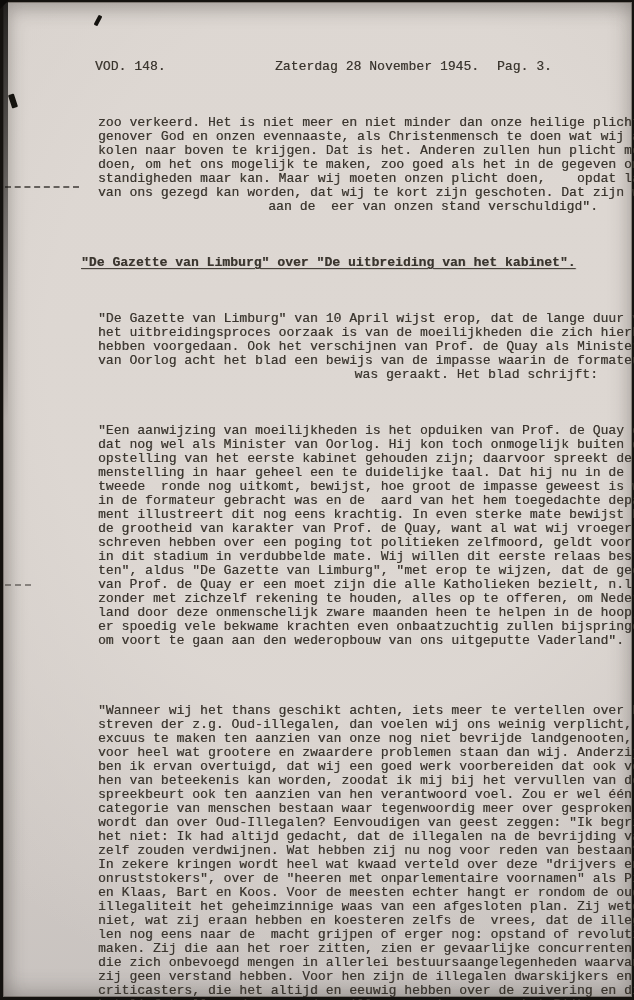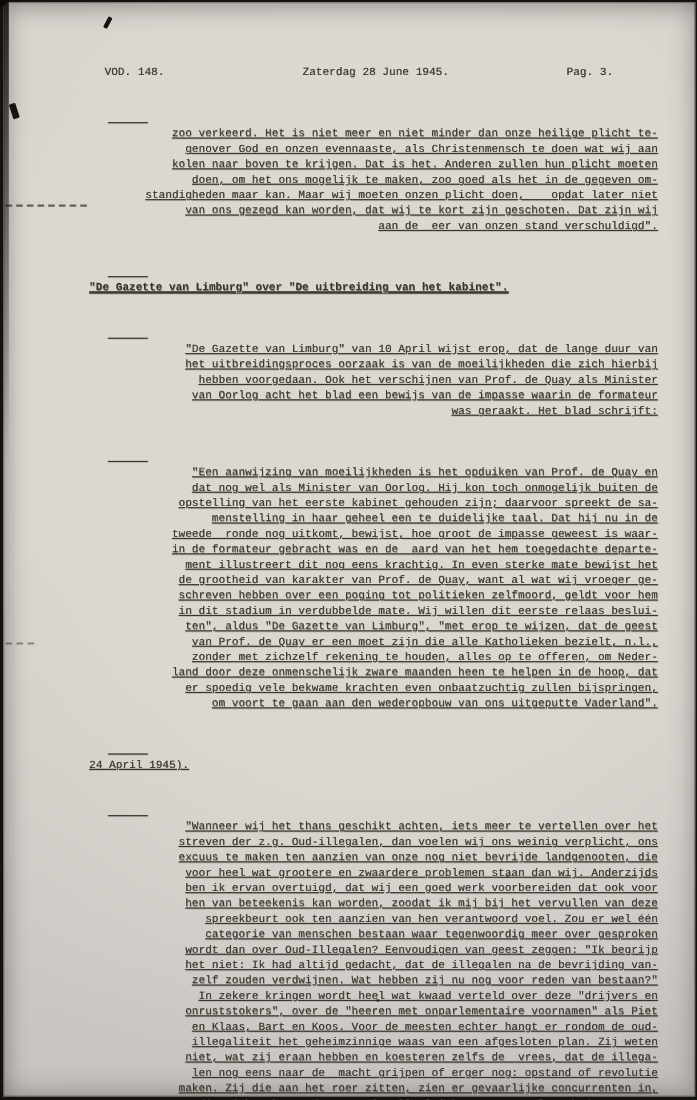--- a/index.html
+++ b/index.html
@@ -19,27 +19,27 @@
     left: 3px; top: 2px; right: 2px; bottom: 3px;
     background:
       radial-gradient(ellipse 120% 90% at 55% 35%, rgba(222,216,211,0.9) 40%, rgba(222,216,211,0) 75%),
       linear-gradient(168deg, #d6d0cb 0%, #d3cdc8 45%, #cdc7c3 78%, #c4bfbc 100%);
     box-shadow:
       inset 0 0 0 1px rgba(70,64,58,0.45),
       inset 6px 8px 18px rgba(52,47,42,0.28),
       inset -5px -8px 20px rgba(52,47,42,0.22);
   }
   .ink { color: #3a352e; text-shadow: 0.4px 0.3px 0.6px rgba(58,53,46,0.55); }
-  .line-metrics { font-size: 10px; line-height: 14px; letter-spacing: 0.05px; text-decoration: underline; }
+  .line-metrics { font-size: 13px; line-height: 14px; letter-spacing: 0.05px; }
 
   .header-row { position: absolute; top: 58px; left: 0; right: 0; height: 14px; }
   .header-row span { position: absolute; white-space: pre; }
   .hdr-pub  { left: 92px; }
   .hdr-date { left: 272px; }
-  .hdr-page { left: 512px; }
+  .hdr-page { left: 494px; }
 
   .textcol {
     position: absolute; left: 95px; top: 86px; width: 500px;
     white-space: pre;
   }
   .block { margin: 0; white-space: pre; text-align: right; }
   .heading { margin: 0 0 0 -17px; white-space: pre; }
   .underlined {
     text-decoration: underline;
     text-decoration-thickness: 1px;
@@ -72,21 +72,21 @@
   }
 </style>
 </head>
 <body>
 
 <div class="scan">
   <div class="paper">
 
     <div class="header-row ink line-metrics">
       <span class="hdr-pub">VOD. 148.</span>
-      <span class="hdr-date">Zaterdag 28 June 1945.</span>
+      <span class="hdr-date">Zaterdag 28 November 1945.</span>
       <span class="hdr-page">Pag. 3.</span>
     </div>
 
     <div class="textcol ink line-metrics">
       <p class="block">zoo verkeerd. Het is niet meer en niet minder dan onze heilige plicht te-
 genover God en onzen evennaaste, als Christenmensch te doen wat wij aan
 kolen naar boven te krijgen. Dat is het. Anderen zullen hun plicht moeten
 doen, om het ons mogelijk te maken, zoo goed als het in de gegeven om-
 standigheden maar kan. Maar wij moeten onzen plicht doen,    opdat later niet
 van ons gezegd kan worden, dat wij te kort zijn geschoten. Dat zijn wij
@@ -110,21 +110,20 @@
 de grootheid van karakter van Prof. de Quay, want al wat wij vroeger ge-
 schreven hebben over een poging tot politieken zelfmoord, geldt voor hem
 in dit stadium in verdubbelde mate. Wij willen dit eerste relaas beslui-
 ten", aldus "De Gazette van Limburg", "met erop te wijzen, dat de geest
 van Prof. de Quay er een moet zijn die alle Katholieken bezielt, n.l.,
 zonder met zichzelf rekening te houden, alles op te offeren, om Neder-
 land door deze onmenschelijk zware maanden heen te helpen in de hoop, dat
 er spoedig vele bekwame krachten even onbaatzuchtig zullen bijspringen,
 om voort te gaan aan den wederopbouw van ons uitgeputte Vaderland".</p>
 
-      <div class="heading line-metrics">24 April 1945).</div>
 
       <p class="block">"Wanneer wij het thans geschikt achten, iets meer te vertellen over het
 streven der z.g. Oud-illegalen, dan voelen wij ons weinig verplicht, ons
 excuus te maken ten aanzien van onze nog niet bevrijde landgenooten, die
 voor heel wat grootere en zwaardere problemen staan dan wij. Anderzijds
 ben ik ervan overtuigd, dat wij een goed werk voorbereiden dat ook voor
 hen van beteekenis kan worden, zoodat ik mij bij het vervullen van deze
 spreekbeurt ook ten aanzien van hen verantwoord voel. Zou er wel één
 categorie van menschen bestaan waar tegenwoordig meer over gesproken
 wordt dan over Oud-Illegalen? Eenvoudigen van geest zeggen: "Ik begrijp

